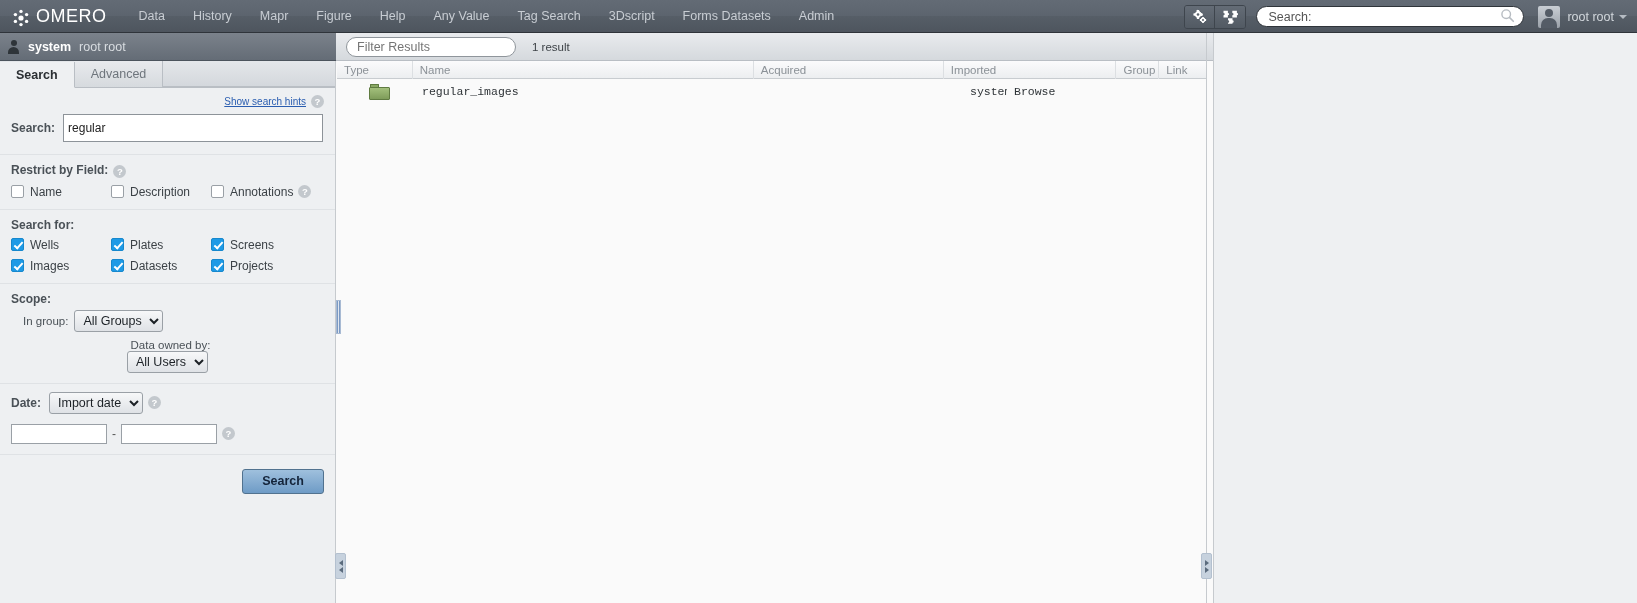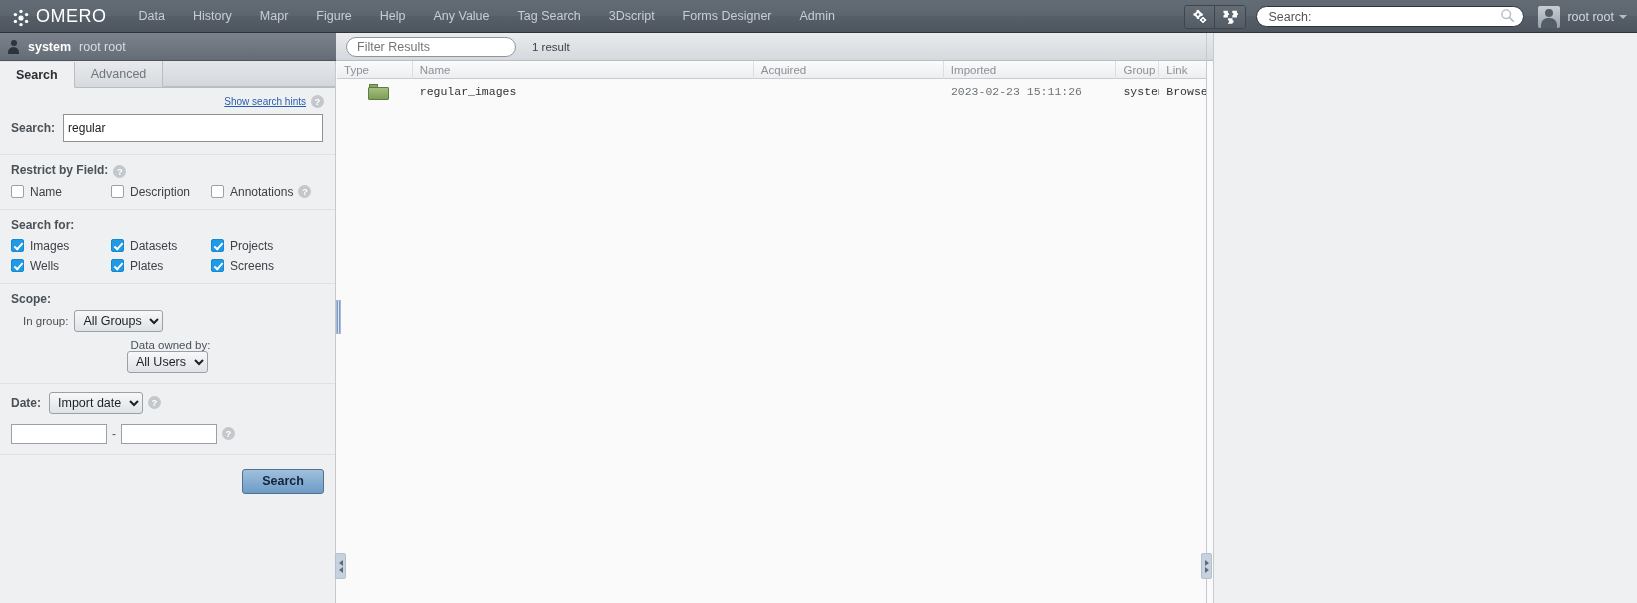--- a/index.html
+++ b/index.html
@@ -289,21 +289,21 @@
 
   <div class="nav-links">
     <div class="nav-link">Data</div>
     <div class="nav-link">History</div>
     <div class="nav-link">Mapr</div>
     <div class="nav-link">Figure</div>
     <div class="nav-link">Help</div>
     <div class="nav-link">Any Value</div>
     <div class="nav-link">Tag Search</div>
     <div class="nav-link">3Dscript</div>
-    <div class="nav-link">Forms Designer</div>
+    <div class="nav-link">Forms Datasets</div>
     <div class="nav-link">Admin</div>
   </div>
 
   <div id="topnav-right">
     <div class="tool-btn-group">
       <div class="tool-btn">
         <svg width="16" height="16" viewBox="0 0 16 16">
           <g fill="#ffffff">
             <circle cx="6" cy="5.5" r="3.1"></circle>
             <circle cx="6" cy="5.5" r="1.2" fill="#5a626c"></circle>
@@ -390,46 +390,46 @@
       <div class="cb-item">
         <span class="cbox"></span>
         <span class="cb-label">Annotations</span>
         <span class="qmark">?</span>
       </div>
     </div>
   </div>
 
   <div class="lp-section">
     <div class="sec-title">Search for:</div>
+    <div class="cb-grid" style="margin-top:6px;">
+      <div class="cb-item" style="width:100px">
+        <span class="cbox checked"></span>
+        <span class="cb-label">Wells</span>
+      </div>
+      <div class="cb-item" style="width:100px">
+        <span class="cbox checked"></span>
+        <span class="cb-label">Plates</span>
+      </div>
+      <div class="cb-item">
+        <span class="cbox checked"></span>
+        <span class="cb-label">Screens</span>
+      </div>
+    </div>
     <div class="cb-grid">
       <div class="cb-item" style="width:100px">
         <span class="cbox checked"></span>
         <span class="cb-label">Images</span>
       </div>
       <div class="cb-item" style="width:100px">
         <span class="cbox checked"></span>
         <span class="cb-label">Datasets</span>
       </div>
       <div class="cb-item">
         <span class="cbox checked"></span>
         <span class="cb-label">Projects</span>
-      </div>
-    </div>
-    <div class="cb-grid" style="margin-top:6px;">
-      <div class="cb-item" style="width:100px">
-        <span class="cbox checked"></span>
-        <span class="cb-label">Wells</span>
-      </div>
-      <div class="cb-item" style="width:100px">
-        <span class="cbox checked"></span>
-        <span class="cb-label">Plates</span>
-      </div>
-      <div class="cb-item">
-        <span class="cbox checked"></span>
-        <span class="cb-label">Screens</span>
       </div>
     </div>
   </div>
 
   <div class="lp-section">
     <div class="sec-title">Scope:</div>
     <div class="row" style="margin-top:4px;">
       <span class="lbl-norm" style="margin-right:6px;">In group:</span>
       <select class="omsel">
         <option>All Groups</option>
@@ -491,21 +491,20 @@
   <div id="res-body">
     <div class="tr">
       <div class="td" style="width:78px;display:flex;align-items:center;justify-content:center;">
         <span class="folder-icon">
           <span class="ft"></span>
             <span class="fb"></span>
         </span>
       </div>
       <div class="td" style="width:352px">regular_images</div>
       <div class="td" style="width:196px"></div>
-      <div class="td" style="width:178px;color:#6c7378;">2023-02-23 15:11:26</div>
       <div class="td" style="width:44px">system</div>
       <div class="td link-cell" style="width:48px">Browse</div>
     </div>
   </div>
 
 </div>
 
 <div class="split-handle" style="left:1201px; top:553px;">
   <div>
     <div class="arrow-r"></div>

